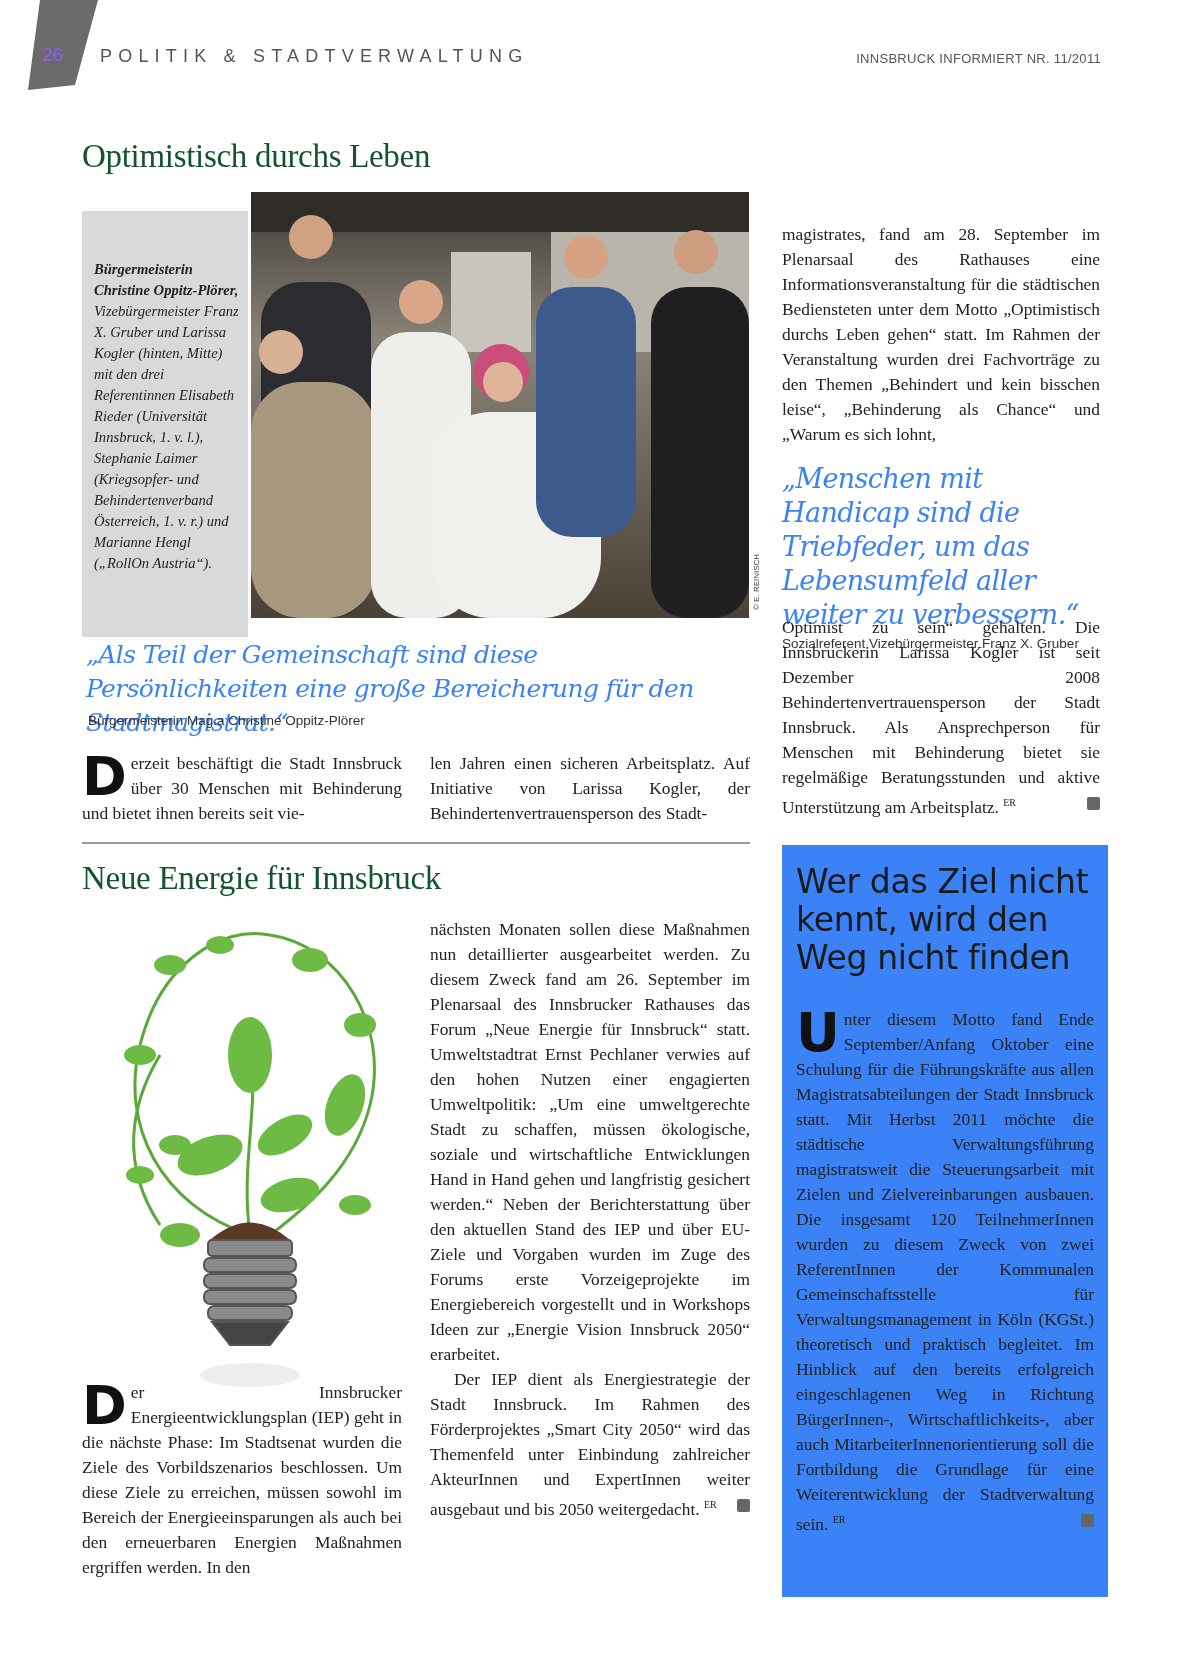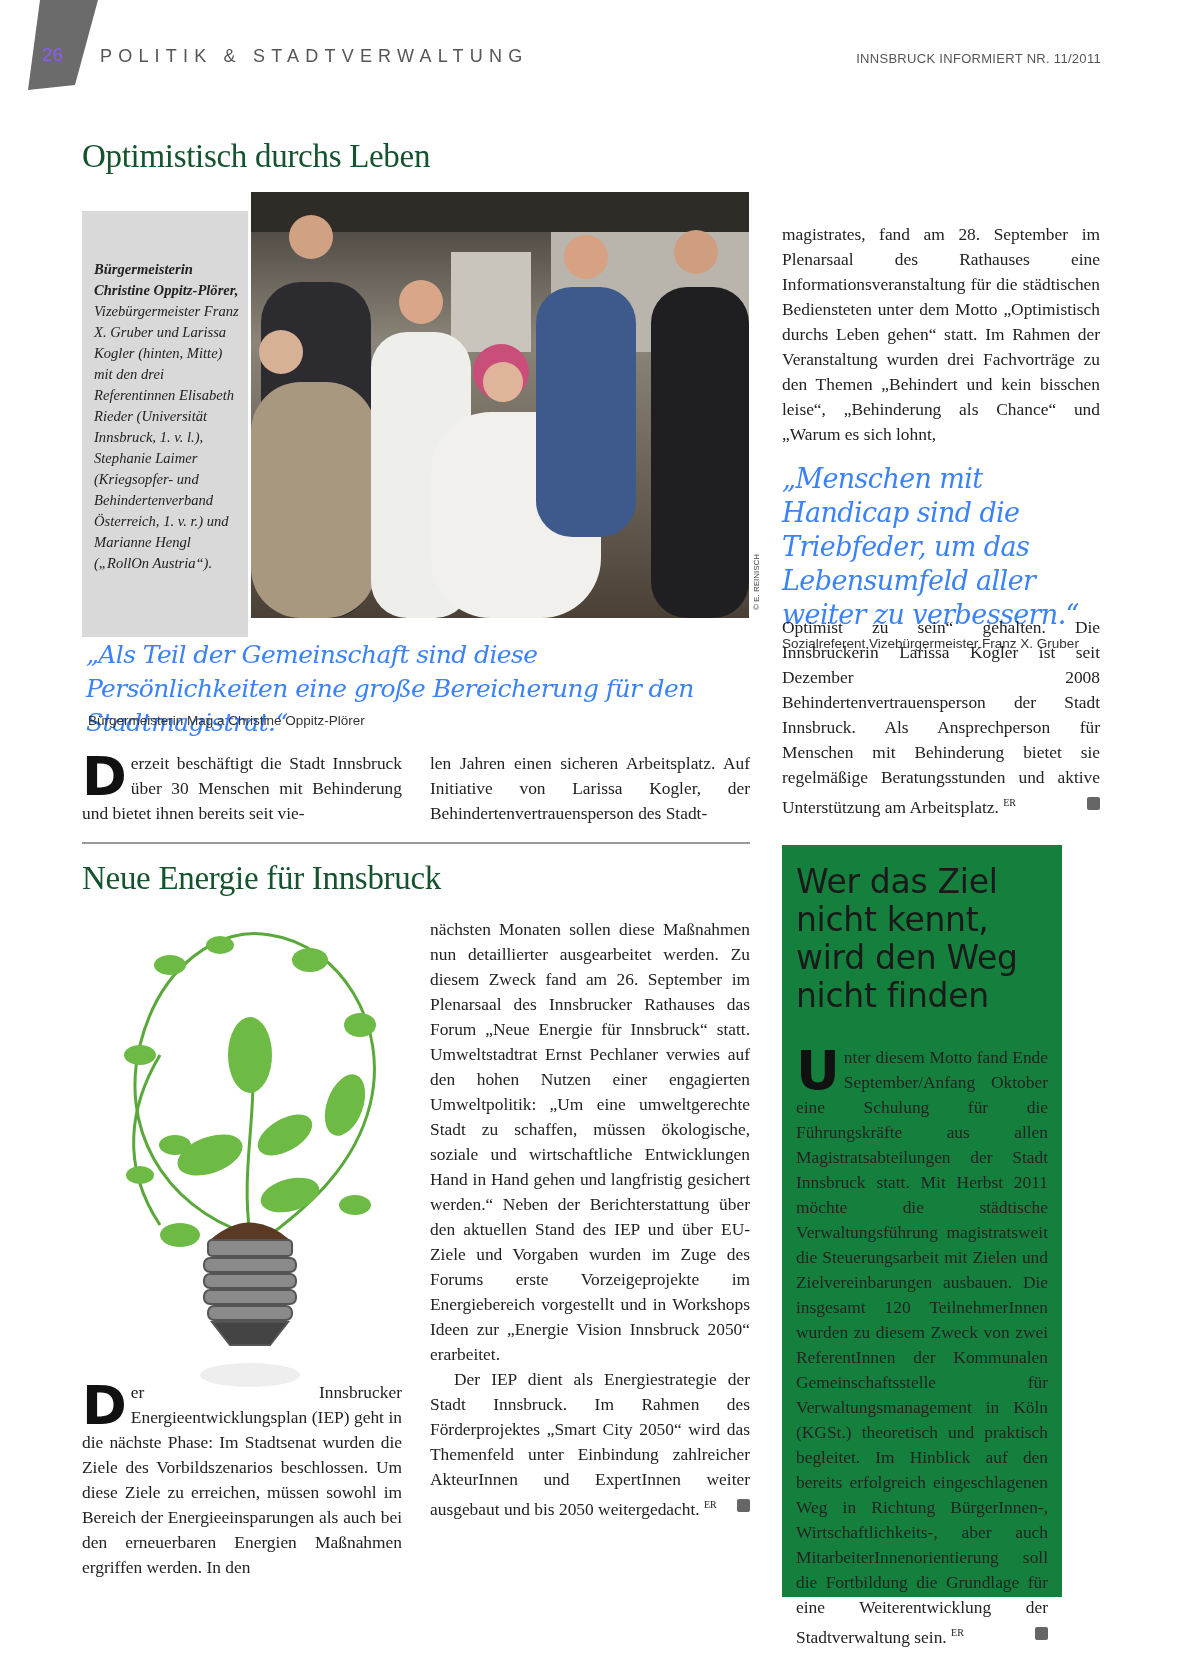--- a/index.html
+++ b/index.html
@@ -32,21 +32,21 @@
   .attrib { position: absolute; font-family: "Liberation Sans", sans-serif; font-size: 13.5px; color: #333; }
   .attrib1 { left: 88px; top: 713px; }
   .attrib2 { left: 782px; top: 636px; }
 
   .dropcap { float: left; font-family: "DejaVu Sans", sans-serif; font-weight: bold; font-size: 54px; line-height: 44px; margin: 4px 4px 0 0; color: #111; }
   .end-mark { display: inline-block; width: 13px; height: 13px; background: #666; border-radius: 2px; float: right; margin-top: 7px; }
   .er { font-size: 10px; vertical-align: super; }
 
   .divider { position: absolute; left: 82px; top: 842px; width: 668px; height: 2px; background: #999; }
 
-  .box { position: absolute; left: 782px; top: 845px; width: 280px; height: 752px; background: #15803d; padding: 18px 14px 0 14px; }
+  .box { position: absolute; left: 782px; top: 845px; width: 326px; height: 752px; background: #3b82f6; padding: 18px 14px 0 14px; }
   .box h2 { font-family: "DejaVu Sans", sans-serif; font-weight: normal; font-size: 33px; line-height: 38px; color: #1a1a1a; letter-spacing: -0.3px; margin-bottom: 30px; }
   .box .col { position: static; }
 
   .illus { position: absolute; left: 100px; top: 905px; width: 300px; height: 490px; }
 </style>
 </head>
 <body>
 
 <svg class="tab-shape" viewBox="0 0 72 90">
   <polygon points="12,0 70,0 47,85 0,90" fill="#6b6b6b"></polygon>

